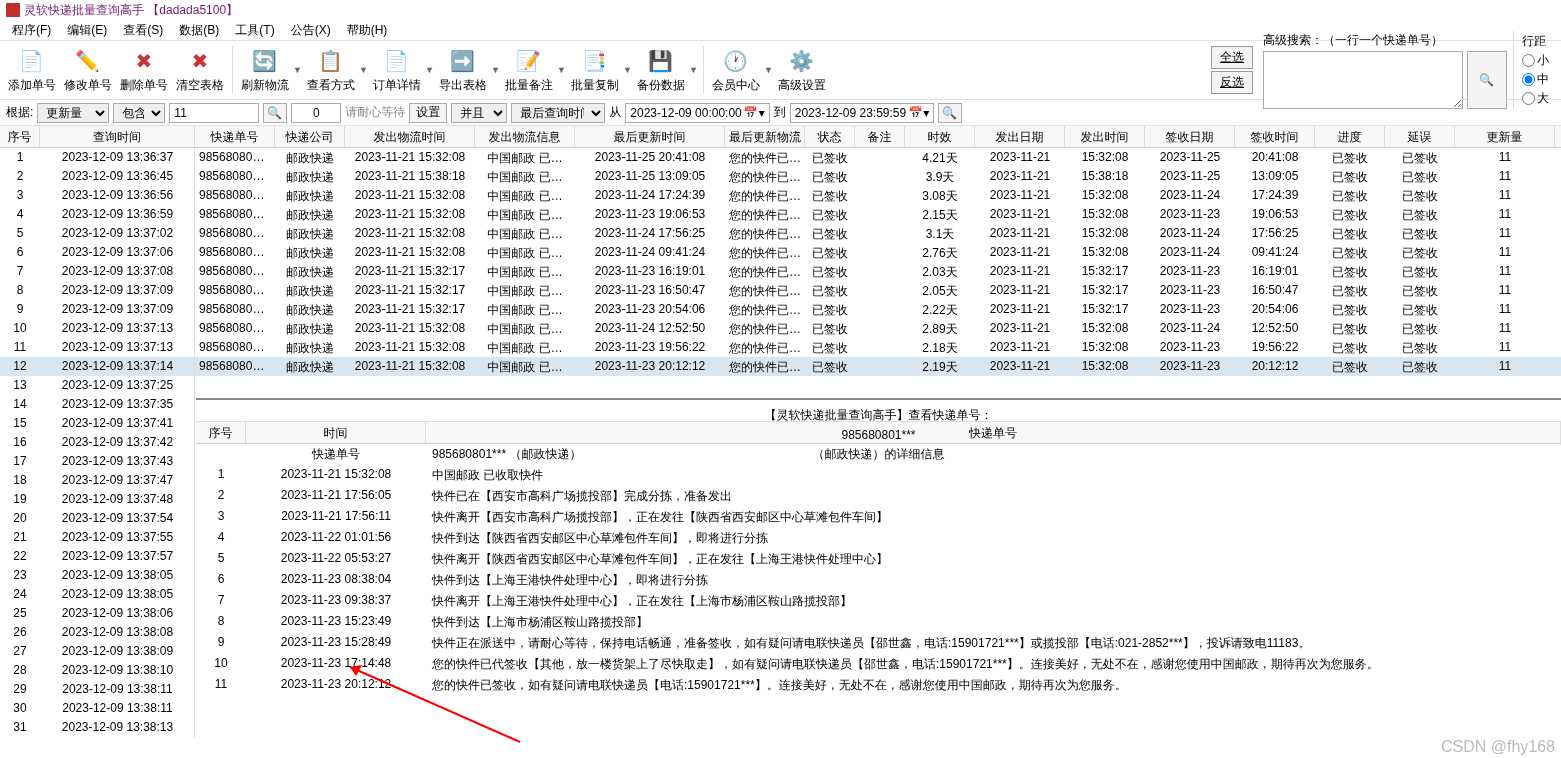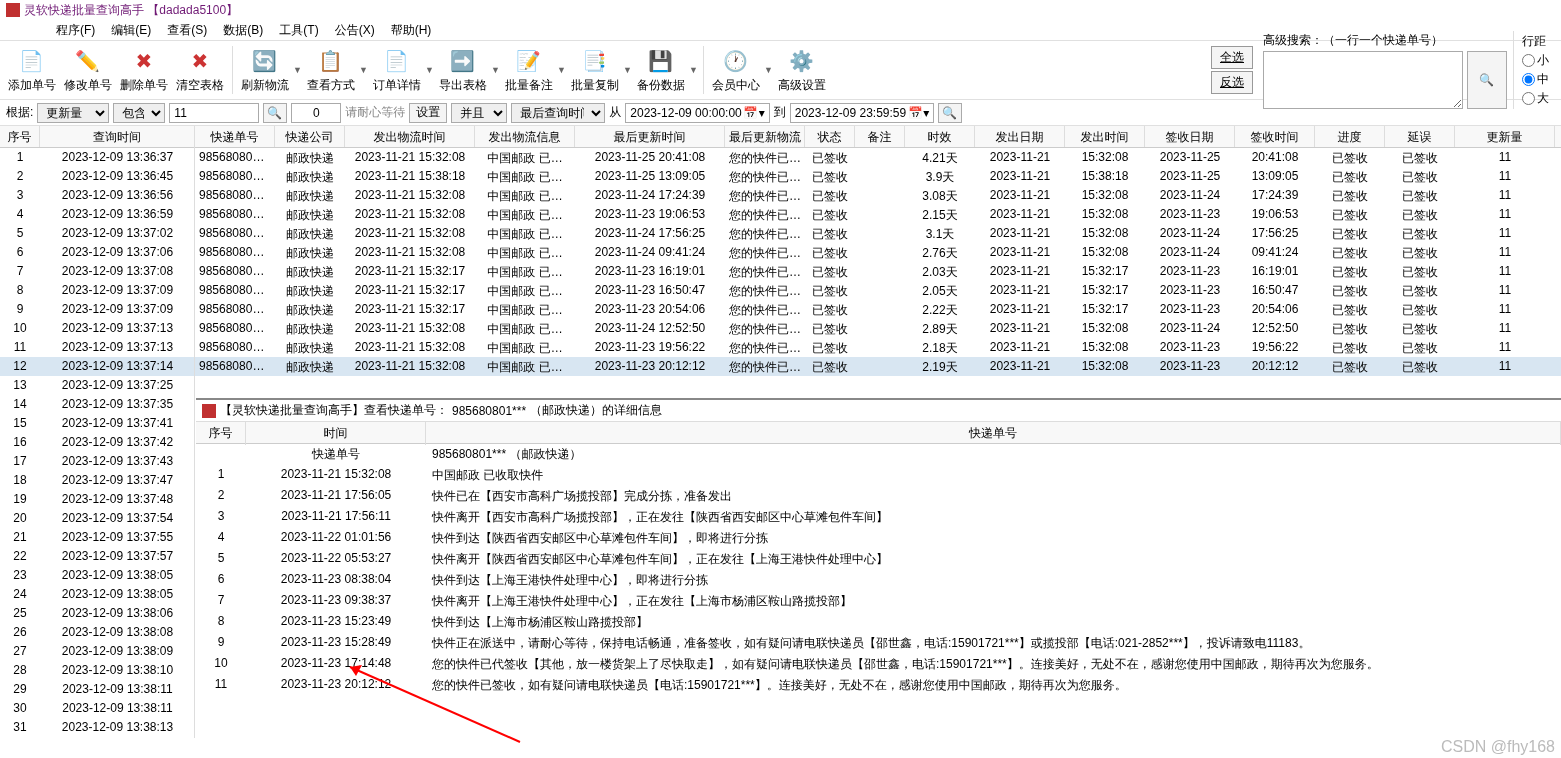--- a/index.html
+++ b/index.html
@@ -1,21 +1,21 @@
 <!DOCTYPE html>
 <html><head>
 <meta charset="utf-8">
 <style>
 * { box-sizing: border-box; margin: 0; padding: 0; font-family: "Microsoft YaHei", "SimSun", sans-serif; }
 body { background: #fff; font-size: 12px; color: #000; width: 1561px; height: 758px; overflow: hidden; position: relative; }
 
 .titlebar { height: 20px; background: #fff; padding: 2px 6px; color: #701a75; display: flex; align-items: center; gap: 4px; }
 .titlebar .app-icon { width: 14px; height: 14px; background: #c03030; display: inline-block; }
 
-.menubar { height: 20px; padding: 2px 6px; display: flex; gap: 4px; margin-left: 44px; }
+.menubar { height: 20px; padding: 2px 6px; display: flex; gap: 4px; }
 .menubar span { padding: 0 6px; cursor: default; }
 
 .toolbar { height: 60px; border-top: 1px solid #e0e0e0; border-bottom: 1px solid #e0e0e0; display: flex; align-items: center; padding: 2px 4px; gap: 2px; }
 .tool-btn { width: 56px; height: 56px; display: flex; flex-direction: column; align-items: center; justify-content: center; gap: 2px; cursor: pointer; }
 .tool-btn .ico { width: 28px; height: 28px; display: flex; align-items: center; justify-content: center; font-size: 20px; }
 .tool-btn .lbl { font-size: 12px; }
 .tool-sep { width: 1px; height: 48px; background: #ddd; margin: 0 4px; }
 .tool-drop { width: 10px; height: 56px; display: flex; align-items: center; color: #666; font-size: 9px; }
 
 .side-panel { display: flex; flex-direction: column; gap: 2px; padding: 4px; font-size: 12px; }
@@ -42,21 +42,21 @@
 .ghdr { display: grid; background: #f8f8f8; border-bottom: 1px solid #ccc; height: 22px; }
 .ghdr > div { border-right: 1px solid #ddd; padding: 3px 4px; text-align: center; font-size: 12px; white-space: nowrap; overflow: hidden; }
 .grow { display: grid; height: 19px; }
 .grow > div { padding: 2px 4px; text-align: center; font-size: 12px; white-space: nowrap; overflow: hidden; text-overflow: ellipsis; }
 .grow.sel { background: #d8e6f2; }
 
 .left-cols { grid-template-columns: 40px 155px; }
 .right-cols { grid-template-columns: 80px 70px 130px 100px 150px 80px 50px 50px 70px 90px 80px 90px 80px 70px 70px 100px; }
 
 .detail-panel { position: absolute; left: 196px; top: 398px; right: 0; bottom: 14px; background: #fff; border-top: 2px solid #888; }
-.detail-title { height: 22px; padding: 3px 6px; display: flex; align-items: center; gap: 4px; background: #fff; border-bottom: 1px solid #ddd; }
+.detail-title { height: 22px; padding: 3px 6px; display: flex; align-items: center; gap: 4px; background: #fff; border-bottom: 1px solid #ddd; flex-direction: column; }
 .detail-title .app-icon { width: 14px; height: 14px; background: #c03030; }
 .detail-grid .dhdr { display: grid; grid-template-columns: 50px 180px 1fr; background: #f8f8f8; border-bottom: 1px solid #ccc; height: 22px; }
 .detail-grid .dhdr > div { border-right: 1px solid #ddd; padding: 3px 6px; text-align: center; }
 .detail-grid .drow { display: grid; grid-template-columns: 50px 180px 1fr; height: 21px; }
 .detail-grid .drow > div { padding: 2px 6px; }
 .detail-grid .drow > div:first-child { text-align: center; }
 .detail-grid .drow > div:nth-child(2) { text-align: center; }
 
 .arrow { position: absolute; left: 340px; top: 662px; pointer-events: none; z-index: 10; }
 .watermark { position: absolute; right: 6px; bottom: 2px; color: #bbb; font-size: 16px; }

